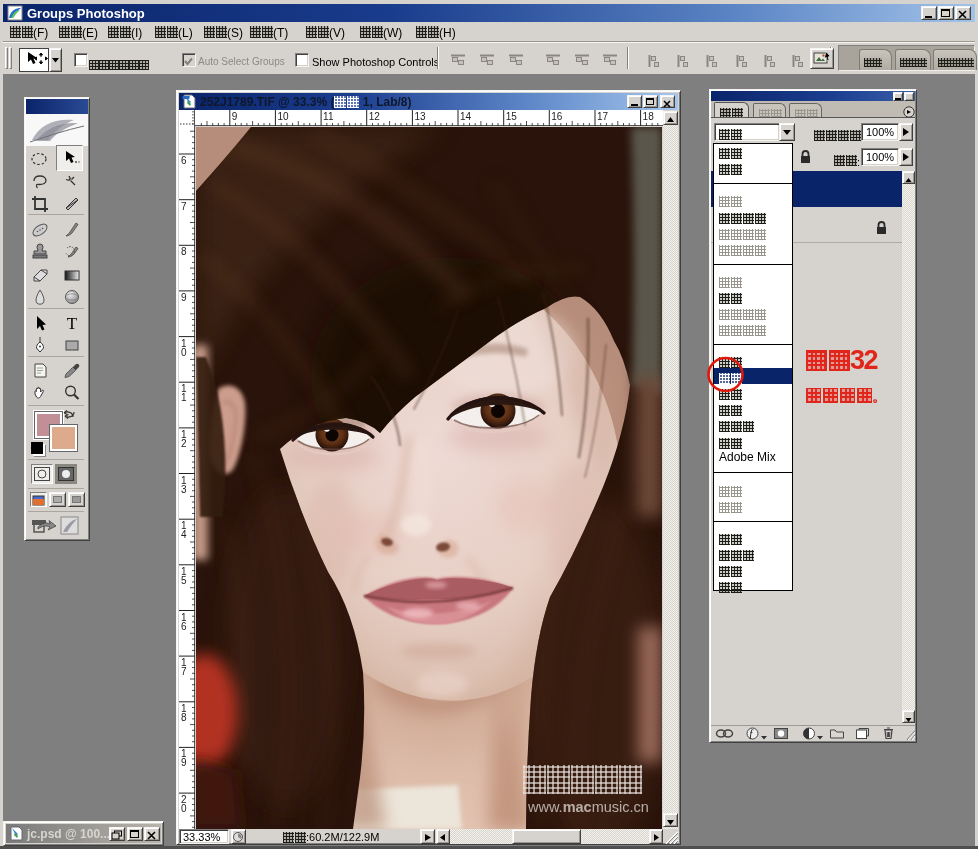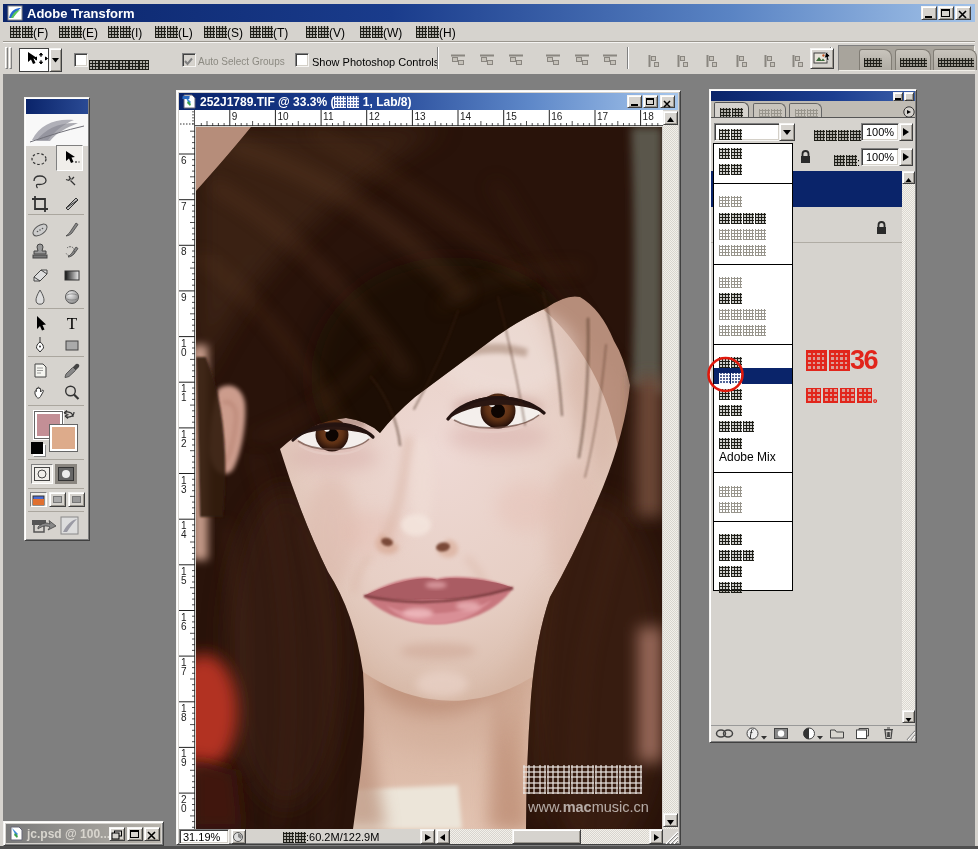--- a/index.html
+++ b/index.html
@@ -35,21 +35,21 @@
 </style></head>
 <body>
 
 <div class="abs" style="left:0;top:0;width:978px;height:849px;background:#d6d3ce;border:1px solid #d6d3ce;border-top:1px solid #d6d3ce;"></div>
 <div class="abs" style="left:3px;top:4px;width:972px;height:18px;background:linear-gradient(90deg,#0a246a 0%,#1a3c8c 40%,#5a84c4 75%,#a2c2e8 100%);"></div>
 <svg class="abs" style="left:7px;top:5px" width="16" height="16">
 <rect x="1" y="1" width="14" height="14" fill="#fff" stroke="#888"></rect>
 <path d="M2,13 C4,5 9,3 14,3 C10,6 8,9 6,13 Z" fill="#2a6ad0"></path>
 <path d="M4,13 C6,8 9,5 13,5 C10,8 8,10 6,13 Z" fill="#58c858"></path>
 </svg>
-<div class="abs" style="left:27px;top:6px;color:#fff;font-size:13px;font-weight:bold;">Adobe Transform</div>
+<div class="abs" style="left:27px;top:6px;color:#fff;font-size:13px;font-weight:bold;">Groups Photoshop</div>
 <div class="abs btn" style="left:921px;top:6px;width:16px;height:14px;">
     <div class="abs" style="left:3px;top:9px;width:7px;height:2px;background:#000"></div>
   </div>
 <div class="abs btn" style="left:938px;top:6px;width:16px;height:14px;">
     <div class="abs" style="left:2px;top:2px;width:9px;height:8px;border:1px solid #000;border-top:2px solid #000"></div>
   </div>
 <div class="abs btn" style="left:955px;top:6px;width:16px;height:14px;"><svg width="14" height="13">
       <path d="M3,3 L10,10 M10,3 L3,10" stroke="#000" stroke-width="1.6"></path>
     </svg></div>
 <div class="abs" style="left:3px;top:22px;width:972px;height:19px;background:#d6d3ce;"></div>
@@ -374,21 +374,21 @@
 <path d="M33,17 C37,9 42,5 47,4 C43,8 40,12 37,17 Z" fill="#9a9aa4"></path>
 </svg>
 <div class="abs raised" style="left:176px;top:90px;width:505px;height:755px;background:#d6d3ce;"></div>
 <div class="abs" style="left:179px;top:93px;width:499px;height:17px;background:linear-gradient(90deg,#0a246a 0%,#1c3e90 35%,#5d87c8 70%,#a6c6ec 100%);"></div>
 <svg class="abs" style="left:182px;top:94px" width="15" height="15">
 <path d="M2,1 L10,1 L13,4 L13,14 L2,14 Z" fill="#fff" stroke="#667"></path>
 <path d="M3,2 L9,8 L7,10 Z" fill="#3a8ad8"></path>
     <path d="M6,7 L9,10 L8,12 L5,9 Z" fill="#3aa04a"></path>
 <path d="M1,2 L8,2 L8,5 L1,5 Z" fill="#2a6ac0" transform="skewX(-8)"></path>
 </svg>
-<div class="abs" style="left:200px;top:95px;color:#ffffff;font-size:12px;font-weight:bold;">252J1789.TIF @ 33.3% (<i class="cjw" style="width:12px;height:12px;margin-right:1px"></i><i class="cjw" style="width:12px;height:12px;margin-right:0px"></i> 1, Lab/8)</div>
+<div class="abs" style="left:200px;top:95px;color:#0f172a;font-size:12px;font-weight:bold;">252J1789.TIF @ 33.3% (<i class="cjw" style="width:12px;height:12px;margin-right:1px"></i><i class="cjw" style="width:12px;height:12px;margin-right:0px"></i> 1, Lab/8)</div>
 <div class="abs btn" style="left:627px;top:95px;width:15px;height:13px;">
     <div class="abs" style="left:3px;top:8px;width:7px;height:2px;background:#000"></div>
   </div>
 <div class="abs btn" style="left:643px;top:95px;width:15px;height:13px;">
     <div class="abs" style="left:2px;top:2px;width:8px;height:7px;border:1px solid #000;border-top:2px solid #000"></div>
   </div>
 <div class="abs btn" style="left:660px;top:95px;width:15px;height:13px;"><svg width="13" height="12">
       <path d="M3,3 L9,9 M9,3 L3,9" stroke="#000" stroke-width="1.5"></path>
     </svg></div>
 <div class="abs" style="left:179px;top:110px;width:484px;height:16px;background:#fff;border-bottom:1px solid #555;"></div>
@@ -802,21 +802,21 @@
 <div class="abs" style="left:332px;top:672px;color:rgba(232,227,224,0.72);font-size:14.5px;">www.<b>mac</b>music.cn</div>
 </div>
 <div class="abs" style="left:663px;top:111px;width:15px;height:718px;background:#e8e6e0;background-image:repeating-conic-gradient(#f2f0ea 0% 25%, #d8d5ce 0% 50%);background-size:2px 2px;"></div>
 <div class="abs btn" style="left:663px;top:111px;width:15px;height:14px;"><svg width="13" height="12">
       <path d="M6.5,3 L10,8 L3,8 Z" fill="#000"></path>
     </svg></div>
 <div class="abs btn" style="left:663px;top:813px;width:15px;height:14px;"><svg width="13" height="12">
       <path d="M6.5,9 L10,4 L3,4 Z" fill="#000"></path>
     </svg></div>
 <div class="abs" style="left:179px;top:829px;width:499px;height:14px;background:#d6d3ce;"></div>
-<div class="abs sunken" style="left:179px;top:829px;width:50px;height:15px;background:#fff;font-size:11px;padding:1px 0 0 3px;">31.19%</div>
+<div class="abs sunken" style="left:179px;top:829px;width:50px;height:15px;background:#fff;font-size:11px;padding:1px 0 0 3px;">33.33%</div>
 <div class="abs btn" style="left:231px;top:829px;width:15px;height:15px;border-radius:0;"><svg width="13" height="13">
       <circle cx="6" cy="6" r="4.5" fill="#ddd" stroke="#555"></circle>
       <path d="M6,6 L6,2.5 A3.5,3.5 0 0,1 9,8 Z" fill="#888"></path>
     </svg></div>
 <div class="abs" style="left:283px;top:831px;font-size:11px;color:#000;"><i class="cj" style="width:11px;height:11px;margin-right:1px"></i><i class="cj" style="width:11px;height:11px;margin-right:0px"></i>:60.2M/122.9M</div>
 <div class="abs btn" style="left:420px;top:829px;width:15px;height:15px;"><svg width="13" height="13">
       <path d="M4,3 L10,6.5 L4,10 Z" fill="#000"></path>
     </svg></div>
 <div class="abs" style="left:436px;top:829px;width:227px;height:15px;background-image:repeating-conic-gradient(#f2f0ea 0% 25%, #d8d5ce 0% 50%);background-size:2px 2px;"></div>
 <div class="abs btn" style="left:436px;top:829px;width:14px;height:15px;"><svg width="12" height="13">
@@ -941,21 +941,21 @@
 <div class="abs" style="left:719px;top:482.5px;"><i class="cjg" style="width:11px;height:11px;margin-right:1px"></i><i class="cjg" style="width:11px;height:11px;margin-right:0px"></i></div>
 <div class="abs" style="left:719px;top:498.6px;"><i class="cjg" style="width:11px;height:11px;margin-right:1px"></i><i class="cjg" style="width:11px;height:11px;margin-right:0px"></i></div>
 <div class="abs" style="left:714px;top:520.6px;width:78px;height:1px;background:#000"></div>
 <div class="abs" style="left:719px;top:530.7px;"><i class="cj" style="width:11px;height:11px;margin-right:1px"></i><i class="cj" style="width:11px;height:11px;margin-right:0px"></i></div>
 <div class="abs" style="left:719px;top:546.8px;"><i class="cj" style="width:11px;height:11px;margin-right:1px"></i><i class="cj" style="width:11px;height:11px;margin-right:1px"></i><i class="cj" style="width:11px;height:11px;margin-right:0px"></i></div>
 <div class="abs" style="left:719px;top:562.9px;"><i class="cj" style="width:11px;height:11px;margin-right:1px"></i><i class="cj" style="width:11px;height:11px;margin-right:0px"></i></div>
 <div class="abs" style="left:719px;top:578.9px;"><i class="cj" style="width:11px;height:11px;margin-right:1px"></i><i class="cj" style="width:11px;height:11px;margin-right:0px"></i></div>
 <svg class="abs" style="left:706px;top:355px" width="40" height="40">
     <ellipse cx="19.5" cy="19.5" rx="17" ry="16.5" fill="none" stroke="#e0180c" stroke-width="2.6"></ellipse>
   </svg>
-<div class="abs" style="left:806px;top:346px;"><i class="cjr" style="width:21px;height:21px;margin-right:2px"></i><i class="cjr" style="width:21px;height:21px;margin-right:0px"></i><span style="color:#e1251b;font-weight:bold;font-size:27px;letter-spacing:-1.5px;vertical-align:middle;position:relative;top:-1px;">36</span></div>
+<div class="abs" style="left:806px;top:346px;"><i class="cjr" style="width:21px;height:21px;margin-right:2px"></i><i class="cjr" style="width:21px;height:21px;margin-right:0px"></i><span style="color:#e1251b;font-weight:bold;font-size:27px;letter-spacing:-1.5px;vertical-align:middle;position:relative;top:-1px;">32</span></div>
 <div class="abs" style="left:806px;top:387px;"><i class="cjr" style="width:15px;height:15px;margin-right:2px"></i><i class="cjr" style="width:15px;height:15px;margin-right:2px"></i><i class="cjr" style="width:15px;height:15px;margin-right:2px"></i><i class="cjr" style="width:15px;height:15px;margin-right:0px"></i><span style="color:#e1251b;font-weight:bold;font-size:15px;vertical-align:middle">。</span></div>
 <div class="abs raised" style="left:3px;top:821px;width:161px;height:25px;background:#d6d3ce;"></div>
 <div class="abs" style="left:6px;top:824px;width:155px;height:19px;background:linear-gradient(90deg,#7a7a7a,#b8b4ac);"></div>
 <svg class="abs" style="left:9px;top:826px" width="15" height="15">
 <path d="M2,1 L10,1 L13,4 L13,14 L2,14 Z" fill="#fff" stroke="#667"></path>
 <path d="M3,2 L9,8 L7,10 Z" fill="#3a8ad8"></path>
     <path d="M6,7 L9,10 L8,12 L5,9 Z" fill="#3aa04a"></path>
 </svg>
 <div class="abs" style="left:27px;top:827px;color:#d8d5ce;font-size:12px;font-weight:bold;">jc.psd @ 100...</div>
 <div class="abs btn" style="left:109px;top:827px;width:16px;height:14px;"><svg width="14" height="13">

